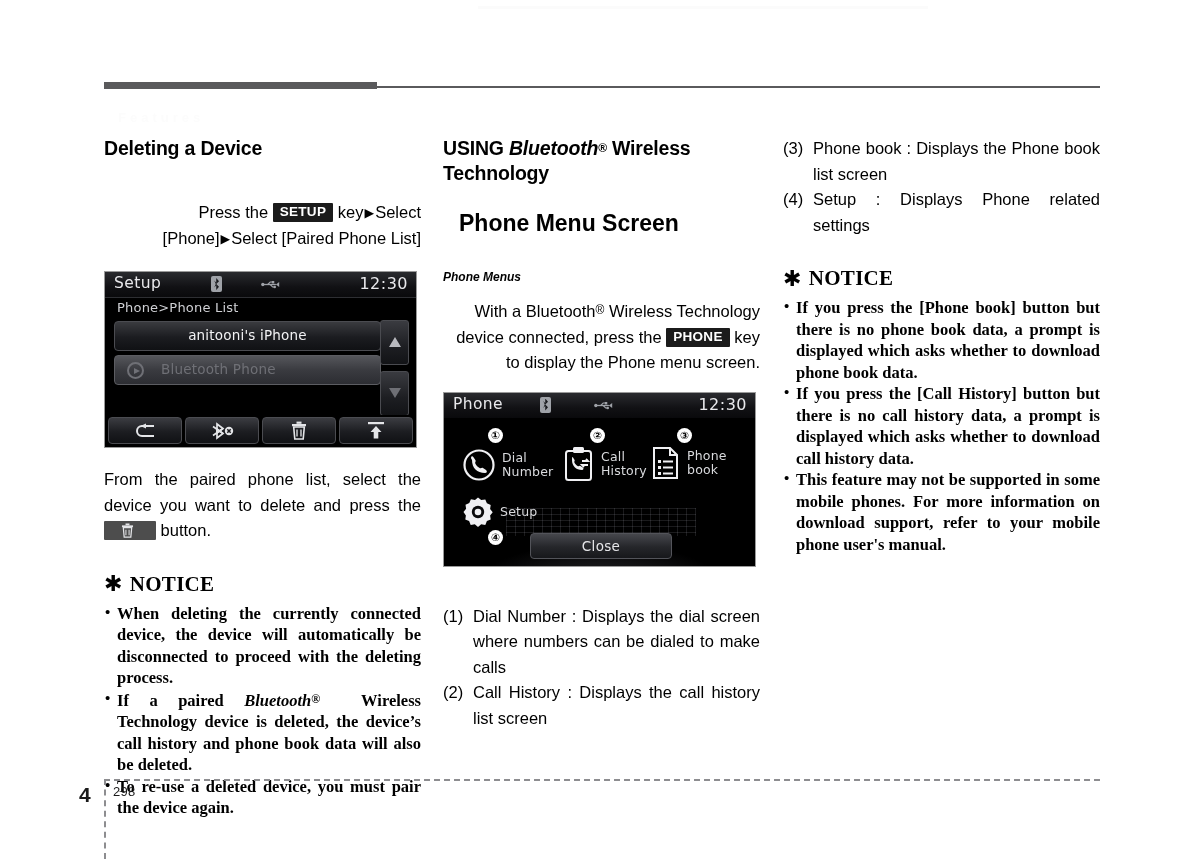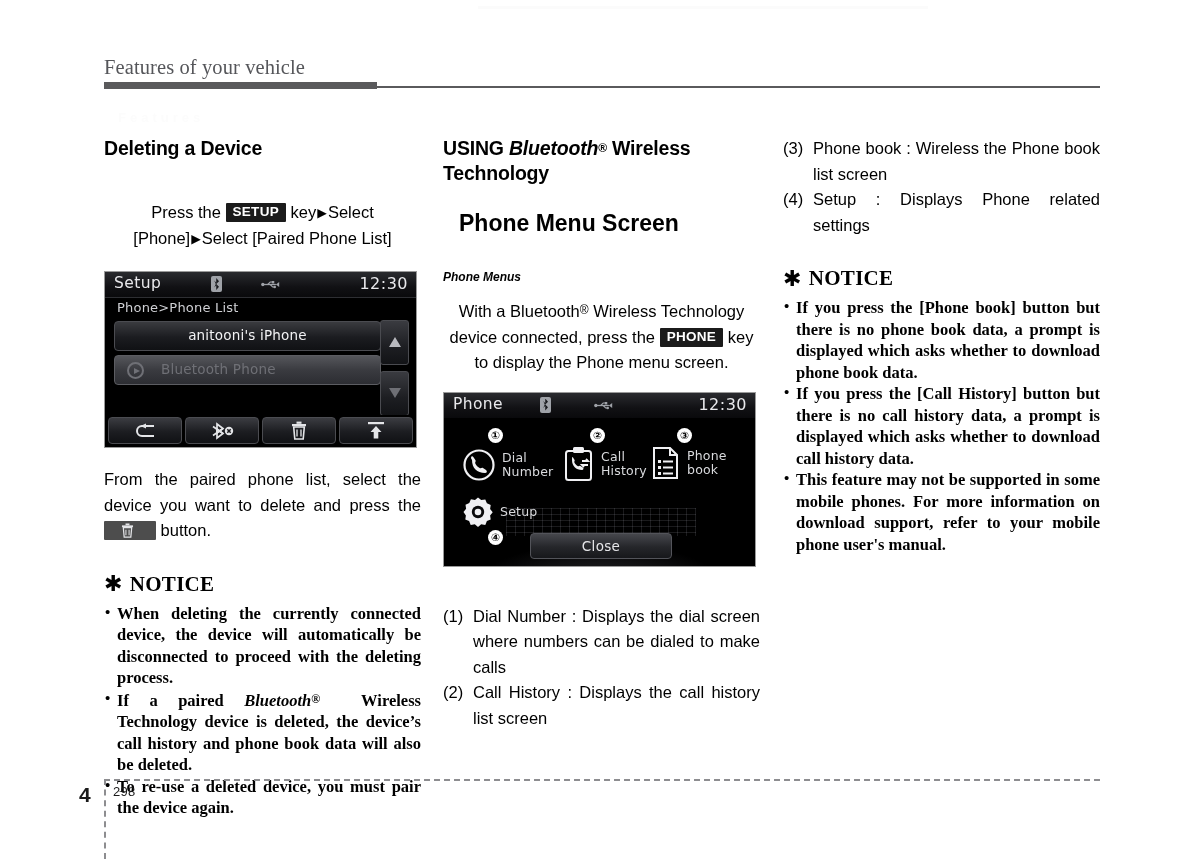--- a/index.html
+++ b/index.html
@@ -101,21 +101,21 @@
     line-height: 22px;
   }
 
   p.body {
     margin: 0;
     font-size: 16.5px;
     line-height: 25.5px;
     text-align: justify;
     text-justify: inter-word;
   }
-  p.body.nojust { text-align: center; }
+  p.body.nojust { text-align: right; }
 
   .keycap {
     display: inline-block;
     background: #1b1b1b;
     color: #ffffff;
     font-size: 13.5px;
     font-weight: bold;
     letter-spacing: .3px;
     padding: 2px 7px 3px 7px;
     vertical-align: 2px;
@@ -467,21 +467,20 @@
     letter-spacing: .3px;
   }
 </style>
 </head>
 <body>
 
 <div class="page">
 
   <div class="top-faint-rule"></div>
 
-  <div class="chapter-header">Features of your vehicle</div>
   <div class="header-rule-thick"></div>
   <div class="header-rule-thin"></div>
   <div class="ghost-line">Features</div>
 
   <div class="col col-1">
 
     <h2 class="sec-title">Deleting a Device</h2>
 
     <p class="body nojust" style="margin-top:39px;">
       <span>Press    the</span>
@@ -675,21 +674,21 @@
 
     <ol class="num-list" style="margin-top:37px;">
       <li><span class="num">(1)</span><span>Dial Number : Displays the dial screen where numbers can be dialed to make calls</span></li>
       <li><span class="num">(2)</span><span>Call History : Displays the call history list screen</span></li>
     </ol>
   </div>
 
   <div class="col col-3">
 
     <ol class="num-list">
-      <li><span class="num">(3)</span><span>Phone book : Wireless the Phone book list screen</span></li>
+      <li><span class="num">(3)</span><span>Phone book : Displays the Phone book list screen</span></li>
       <li><span class="num">(4)</span><span>Setup : Displays Phone related settings</span></li>
     </ol>
 
     <div class="notice-head" style="margin-top:28px;">
       <span class="notice-star">✱</span>
       <span>NOTICE</span>
     </div>
     <ul class="notice-list">
       <li>If you press the [Phone book] button but there is no phone book data, a prompt is displayed which asks whether to download phone book data.</li>
       <li>If you press the [Call History] button but there is no call history data, a prompt is displayed which asks whether to download call history data.</li>

